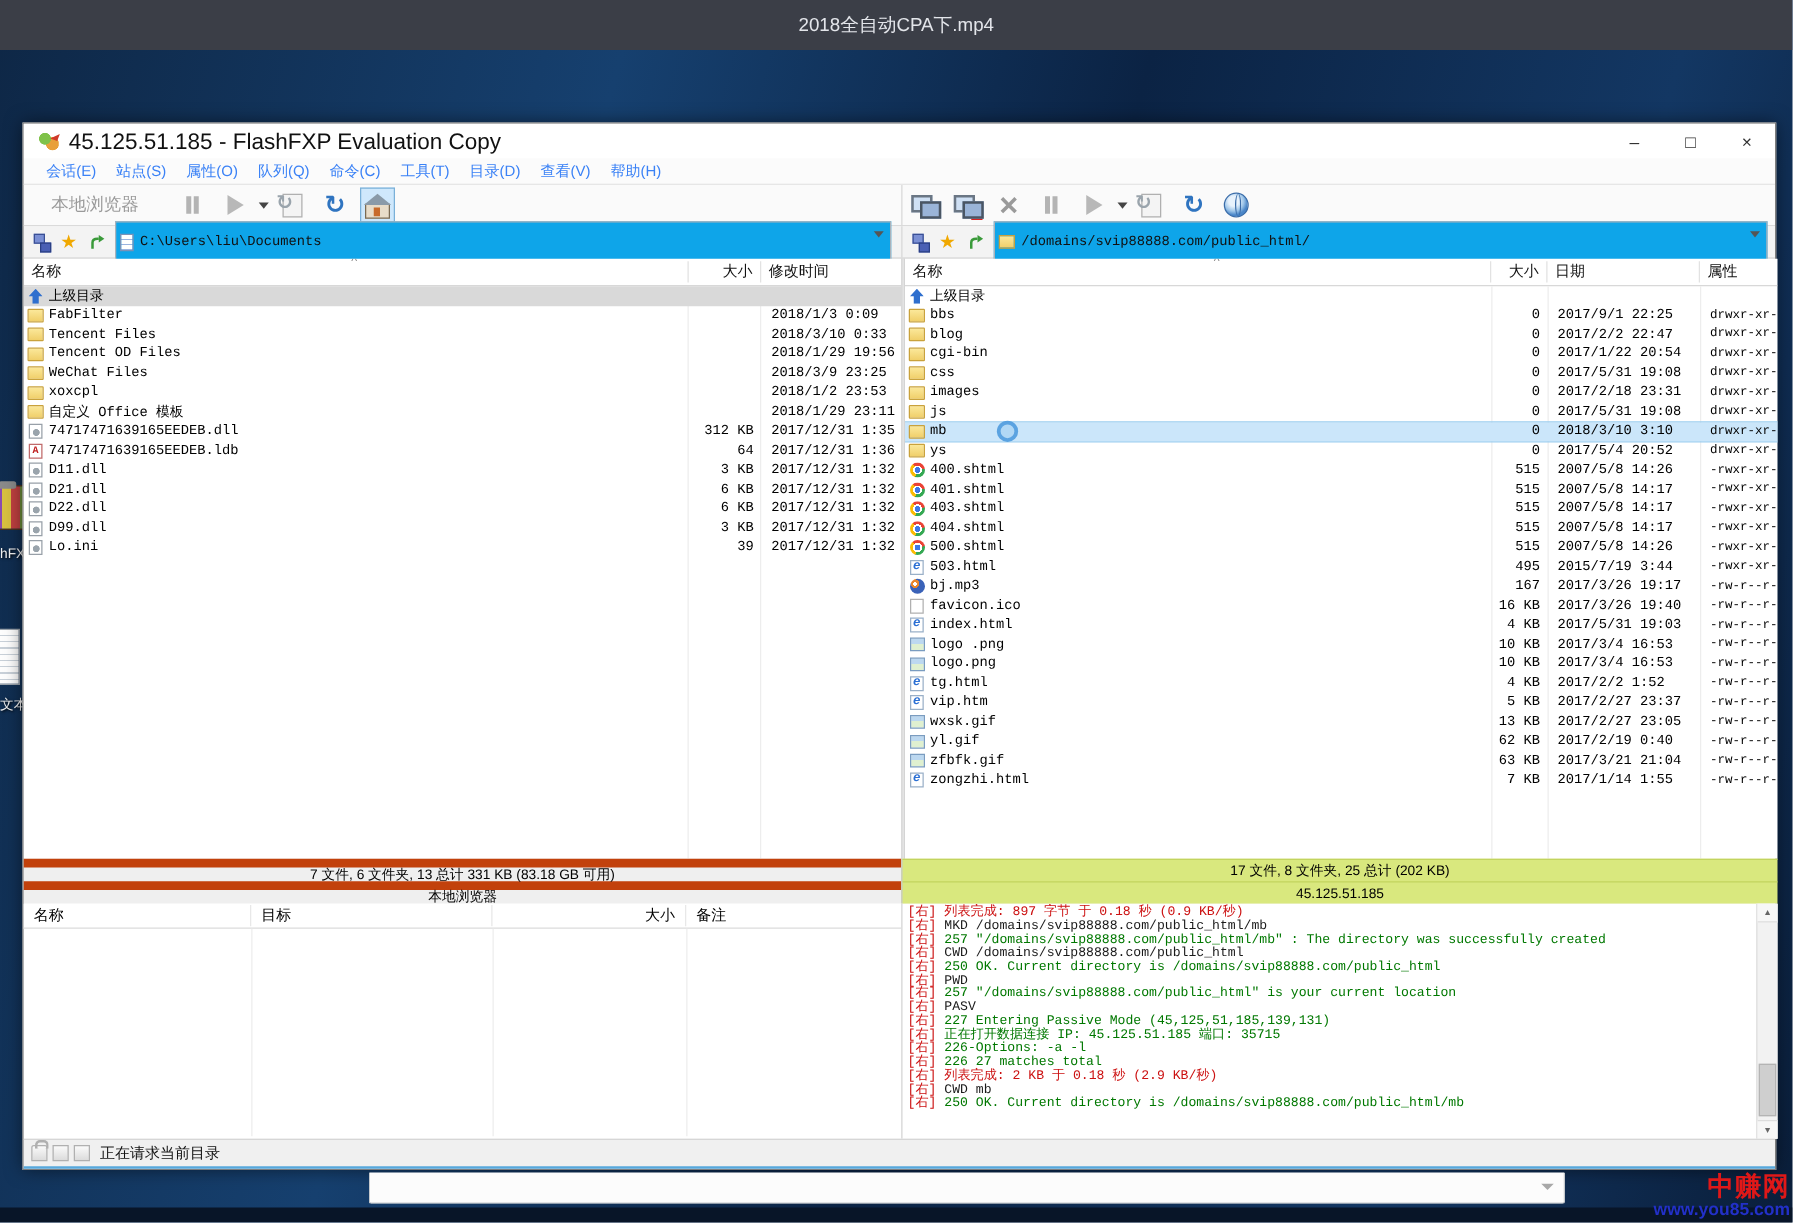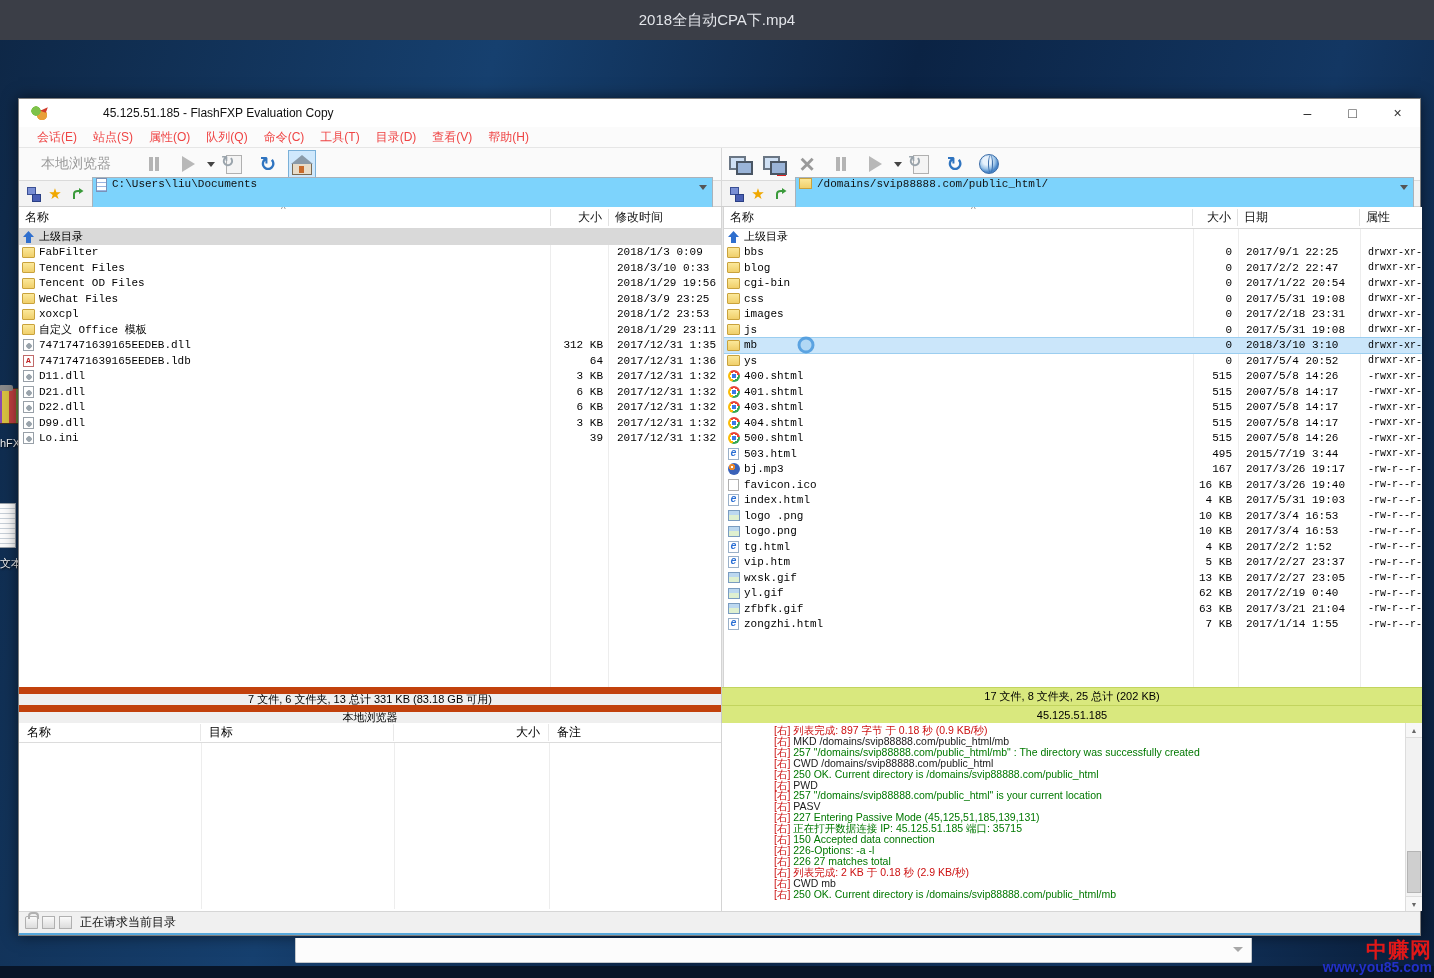--- a/index.html
+++ b/index.html
@@ -28,26 +28,26 @@
   
   .under-bar { position:absolute; left:295px; top:938px; width:957px; height:25px; background:#fcfcfc; border:1px solid #c4c8cc; border-top:none; border-radius:0 0 2px 2px; }
   .under-chevron { position:absolute; right:8px; top:9px; width:0; height:0; border-left:5px solid transparent; border-right:5px solid transparent; border-top:5px solid #a8a8a8; }
 
   
   .win { position:absolute; left:18px; top:98px; width:1403px; height:838px; background:#f0f0f0; border:1px solid #7e7e7e; box-shadow:0 0 14px rgba(0,0,0,.55); font-size:12px; color:#000; }
 
   .titlebar { position:absolute; left:0; top:0; width:100%; height:28px; background:#ffffff; display:flex; align-items:center; }
   .app-icon { width:16px; height:16px; margin:0 8px 0 12px; position:relative; background:radial-gradient(circle at 5px 6px,#7fc24a 0 4.5px,transparent 5px),radial-gradient(circle at 11px 10px,#e8a03a 0 5px,transparent 5.5px); }
   .app-icon::after { content:""; position:absolute; right:0; top:1px; width:0; height:0; border-left:6px solid transparent; border-bottom:6px solid #d03a2a; transform:rotate(20deg); }
-  .win-title { font-size:12px; color:#111;margin-left:48px; }
+  .win-title { font-size:18px; color:#111; }
   .win-controls { margin-left:auto; display:flex; }
   .wc { width:45px; height:28px; display:flex; align-items:center; justify-content:center; font-size:14px; color:#333; }
 
   .menubar { position:absolute; left:0; top:28px; width:100%; height:20px; background:#fbfbfb; display:flex; align-items:center; padding-left:10px; }
-  .menu-item { padding:0 8px; font-size:12px; color:#ef4444; }
+  .menu-item { padding:0 8px; font-size:12px; color:#3b82f6; }
 
   .toolbar { position:absolute; left:0; top:48px; width:100%; height:34px; background:#fafafa; border-top:1px solid #e6e6e6; border-bottom:1px solid #dadada; }
   .tb-left { position:absolute; left:0; top:0; width:702px; height:100%; display:flex; align-items:center; }
   .tb-right { position:absolute; left:702px; top:0; width:701px; height:100%; display:flex; align-items:center; border-left:1px solid #d8d8d8; }
   .tb-label { color:#9a9a9a; font-size:14px; margin:0 26px 0 22px; }
   .tb-btn { width:28px; height:28px; display:flex; align-items:center; justify-content:center; margin:0 3px; position:relative; }
   .tb-btn.active { background:#cfe8fc; border:1px solid #7ab0d8; }
   .ic-pause { width:10px; height:14px; border-left:4px solid #b4b4b4; border-right:4px solid #b4b4b4; }
   .ic-play { width:0; height:0; border-top:8px solid transparent; border-bottom:8px solid transparent; border-left:13px solid #b8b8b8; }
   .ic-caret { width:0; height:0; border-left:4px solid transparent; border-right:4px solid transparent; border-top:5px solid #444; margin:0 2px; }
@@ -68,21 +68,21 @@
 
   .pathrow { position:absolute; left:0; top:82px; width:100%; height:26px; background:#f3f3f3; border-bottom:1px solid #cfcfcf; }
   .pr-half { position:absolute; top:0; height:100%; display:flex; align-items:center; }
   .pr-left { left:0; width:702px; }
   .pr-right { left:702px; width:701px; border-left:1px solid #d8d8d8; }
   .pr-ic { margin:0 3px; display:inline-flex; align-items:center; justify-content:center; width:16px; height:16px; }
   .ic-sitemgr { position:relative; width:14px; height:14px; }
   .ic-sitemgr::before { content:""; position:absolute; left:0; top:0; width:7px; height:6px; background:#7a8fd4; border:1px solid #3a4f94; }
   .ic-sitemgr::after { content:""; position:absolute; left:5px; top:7px; width:7px; height:6px; background:#4a5fb4; border:1px solid #2a3f84; }
   .ic-star { color:#f0a800; font-size:15px; line-height:1; }
-  .combo { flex:1; height:33px; background:#7dd3fc; border:1px solid #aab2ba; margin:0 8px 0 4px; display:flex; position:relative; }
+  .combo { flex:1; height:33px; background:#0ea5e9; border:1px solid #aab2ba; margin:0 8px 0 4px; display:flex; align-items:center; position:relative; }
   .combo .doc { width:11px; height:14px; background:repeating-linear-gradient(180deg,#fff 0 3px,#9ab4e0 3px 4px); border:1px solid #7a92b8; margin:0 5px 0 3px; }
   .combo .fold { width:13px; height:11px; background:linear-gradient(#fbe89a,#f0cf6a); border:1px solid #c9a23c; margin:0 5px 0 3px; }
   .combo .ptxt { font-family:"Liberation Mono","DejaVu Sans Mono",monospace; font-size:11px; color:#111; }
   .combo .cv { position:absolute; right:5px; top:7px; width:0; height:0; border-left:4px solid transparent; border-right:4px solid transparent; border-top:5px solid #555; }
 
   
   .lists { position:absolute; left:0; top:108px; width:100%; height:480px; }
   .pane { position:absolute; top:0; height:100%; background:#fff; overflow:hidden; }
   .pane-l { left:0; width:702px; }
   .pane-div { position:absolute; left:702px; top:0; width:3px; height:100%; background:#e9e9e9; border-left:1px solid #d4d4d4; border-right:1px solid #d4d4d4; }
@@ -122,21 +122,21 @@
   .st-right .st-line { border-top:1px solid #c2d45e; }
 
   
   .bottom { position:absolute; left:0; top:624px; width:100%; height:188px; }
   .q-pane { position:absolute; left:0; top:0; width:702px; height:100%; background:#fff; }
   .q-head { display:flex; height:20px; border-bottom:1px solid #dcdcdc; align-items:center; font-size:12px; position:relative; background:#fff; }
   .q-head .hc { padding:0 8px; }
   .q-name { width:182px; } .q-target { width:193px; } .q-size { width:155px; text-align:right; } .q-note { flex:1; }
   .log-pane { position:absolute; left:702px; top:0; width:701px; height:100%; background:#fff; border-left:1px solid #d4d4d4; }
   .log-body { position:absolute; left:0; top:0; right:17px; bottom:0; overflow:hidden; padding:2px 0 0 4px; }
-  .logline { font-family:Liberation Sans, sans-serif; font-size:10.5px; line-height:10.9px; white-space:nowrap;margin-left:48px; }
+  .logline { font-family:Liberation Mono, monospace; font-size:10.5px; line-height:10.9px; white-space:nowrap; }
   .lpfx { color:#cc1111; }
   .k-cmd { color:#1a1a1a; }
   .k-ok { color:#007800; }
   .k-err { color:#cc1111; }
   .log-sb { position:absolute; right:0; top:0; width:17px; bottom:0; background:#f2f2f2; border-left:1px solid #ddd; }
   .sb-btn { height:15px; display:flex; align-items:center; justify-content:center; font-size:7px; color:#666; background:#f7f7f7; border-bottom:1px solid #ddd; }
   .sb-btn.down { position:absolute; bottom:0; left:0; right:0; border-top:1px solid #ddd; border-bottom:none; }
   .sb-thumb { position:absolute; left:1px; right:1px; bottom:18px; height:42px; background:#cfcfcf; border:1px solid #b4b4b4; }
 
   
@@ -680,21 +680,20 @@
           <div class="logline"><span class="lpfx">[右] </span><span class="k-err">列表完成: 897 字节 于 0.18 秒 (0.9 KB/秒)</span></div>
           <div class="logline"><span class="lpfx">[右] </span><span class="k-cmd">MKD /domains/svip88888.com/public_html/mb</span></div>
           <div class="logline"><span class="lpfx">[右] </span><span class="k-ok">257 "/domains/svip88888.com/public_html/mb" : The directory was successfully created</span></div>
           <div class="logline"><span class="lpfx">[右] </span><span class="k-cmd">CWD /domains/svip88888.com/public_html</span></div>
           <div class="logline"><span class="lpfx">[右] </span><span class="k-ok">250 OK. Current directory is /domains/svip88888.com/public_html</span></div>
           <div class="logline"><span class="lpfx">[右] </span><span class="k-cmd">PWD</span></div>
           <div class="logline"><span class="lpfx">[右] </span><span class="k-ok">257 "/domains/svip88888.com/public_html" is your current location</span></div>
           <div class="logline"><span class="lpfx">[右] </span><span class="k-cmd">PASV</span></div>
           <div class="logline"><span class="lpfx">[右] </span><span class="k-ok">227 Entering Passive Mode (45,125,51,185,139,131)</span></div>
           <div class="logline"><span class="lpfx">[右] </span><span class="k-ok">正在打开数据连接 IP: 45.125.51.185 端口: 35715</span></div>
-          <div class="logline"><span class="lpfx">[右] </span><span class="k-ok">150 Accepted data connection</span></div>
           <div class="logline"><span class="lpfx">[右] </span><span class="k-ok">226-Options: -a -l</span></div>
           <div class="logline"><span class="lpfx">[右] </span><span class="k-ok">226 27 matches total</span></div>
           <div class="logline"><span class="lpfx">[右] </span><span class="k-err">列表完成: 2 KB 于 0.18 秒 (2.9 KB/秒)</span></div>
           <div class="logline"><span class="lpfx">[右] </span><span class="k-cmd">CWD mb</span></div>
           <div class="logline"><span class="lpfx">[右] </span><span class="k-ok">250 OK. Current directory is /domains/svip88888.com/public_html/mb</span></div>
         </div>
       <div class="log-sb">
         <div class="sb-btn">▲</div>
         <div class="sb-thumb"></div>
         <div class="sb-btn down">▼</div>

